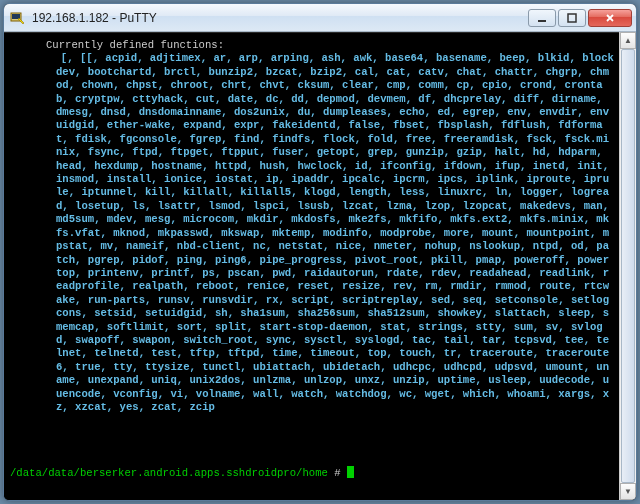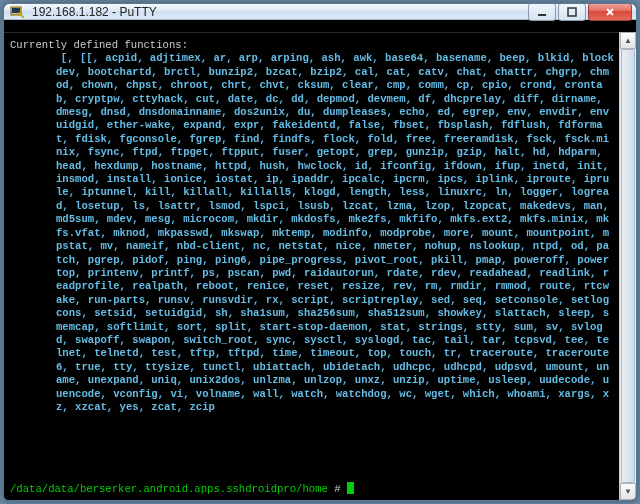--- a/index.html
+++ b/index.html
@@ -14,21 +14,21 @@
     position: absolute;
     top: 3px; left: 3px;
     width: 634px; height: 498px;
     background: #000;
     border: 1px solid #5a7a9a;
     border-radius: 6px;
     box-shadow: 0 0 8px rgba(0,0,0,0.4);
     overflow: hidden;
   }
   .titlebar {
-    height: 16px;
+    height: 28px;
     background: linear-gradient(#f5f9fd, #dfe9f5 45%, #cfe0f2 46%, #dde9f5);
     display: flex;
     align-items: center;
     border-bottom: 1px solid #a8b8c8;
   }
   .app-icon {
     width: 16px; height: 16px;
     margin: 0 6px;
     display: flex; align-items: center; justify-content: center;
   }
@@ -82,35 +82,35 @@
     font-size: 8px; color: #555;
   }
   .sb-btn.down { position: absolute; bottom: 0; left: 0; right: 0; }
   .sb-thumb {
     position: absolute;
     top: 17px; left: 1px; right: 1px; bottom: 17px;
     background: linear-gradient(90deg, #e8eef6, #cfdced);
     border: 1px solid #a8b8c8;
     border-radius: 2px;
   }
-  .heading { color: #ccc; white-space: pre; }
+  .heading { color: #ccc; white-space: pre; margin-left: 36px; }
   .funcs {
     color: #65bce5;
     padding-left: 46px;
     text-indent: -46px;
     white-space: pre-wrap;
     width: 604px;
     word-break: break-all;
     font-weight: bold;
   }
   .funcs::before { content: "        "; }
   .prompt-line {
     color: #ccc;
     position: absolute;
-    bottom: 4px; left: 6px;
+    bottom: 20px; left: 6px;
   }
   .prompt-path { color: #00d000; }
   .prompt-hash { color: #ccc; }
   .cursor {
     display: inline-block;
     width: 7px; height: 12px;
     background: #00d000;
     vertical-align: -2px;
   }
   .spacer { height: 4px; }

